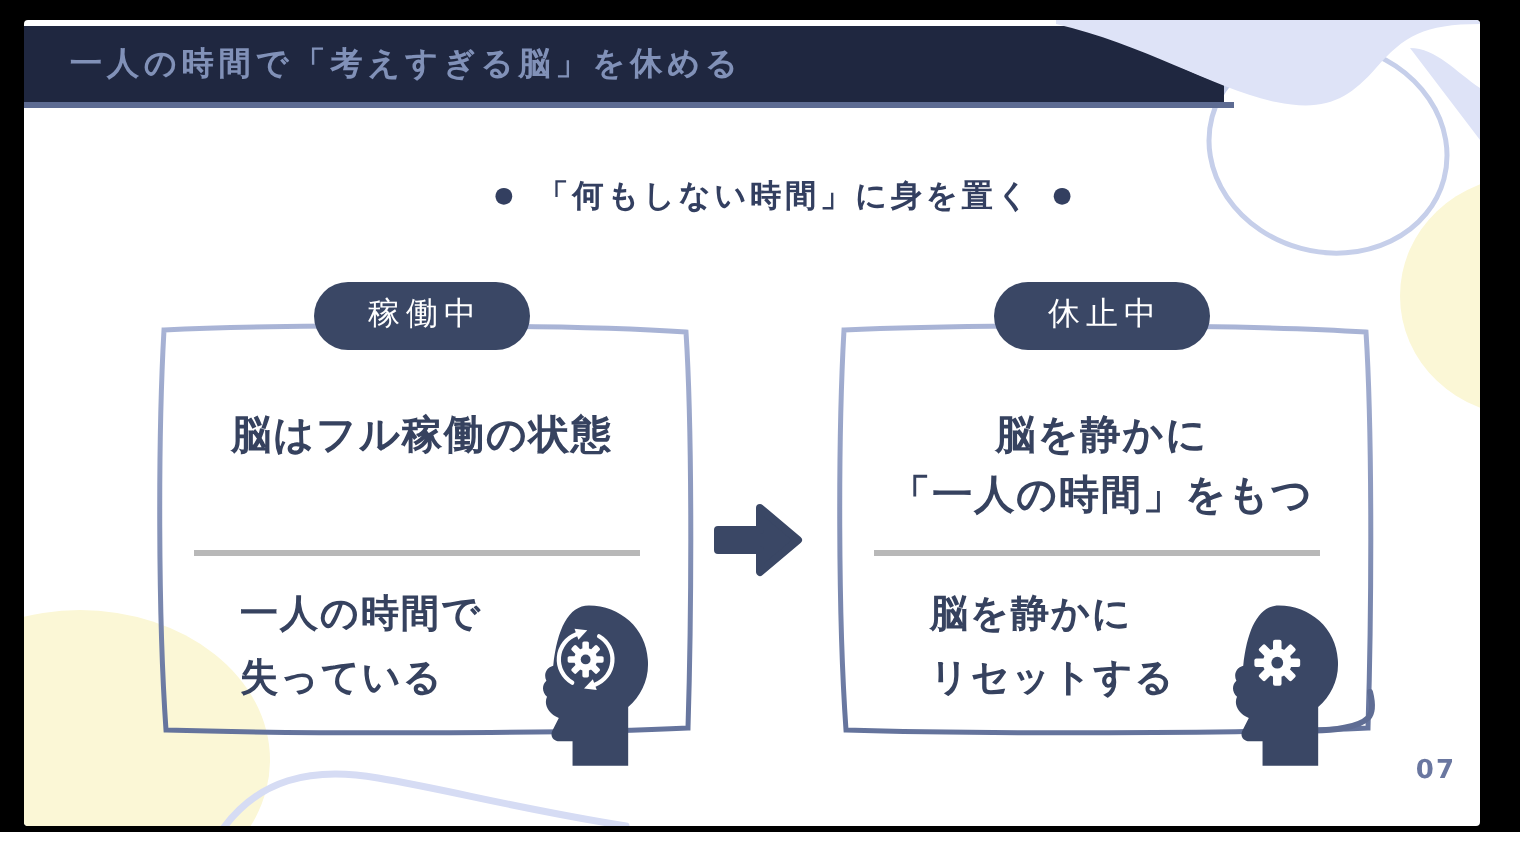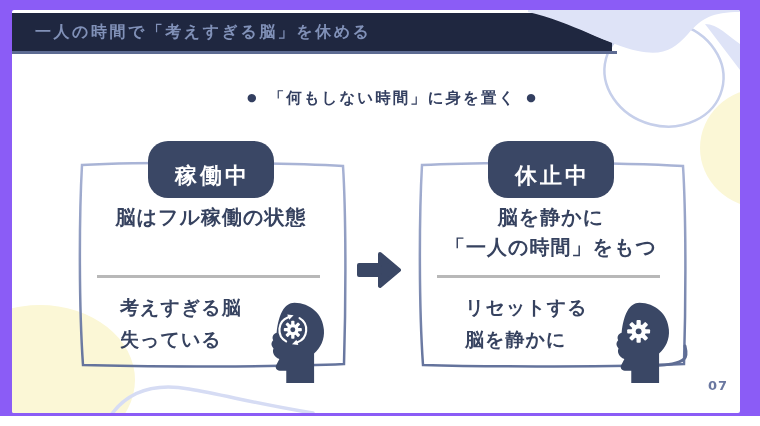--- a/index.html
+++ b/index.html
@@ -1,19 +1,19 @@
 <!DOCTYPE html>
 <html><head>
 <meta charset="utf-8">
 <style>
   * { margin:0; padding:0; box-sizing:border-box; }
   html,body { width:760px; height:426px; }
   .page {
     position:relative; width:760px; height:416px;
-    background:#8b5cf6; overflow:hidden;
+    background:#000000; overflow:hidden;
     font-family:"DejaVu Serif","Liberation Serif",serif;
   }
   .slide {
     position:absolute; left:12px; top:10px; width:728px; height:403px;
     background:#ffffff; overflow:hidden; border-radius:2px;
   }
   
   .circle-outline { position:absolute; left:586px; top:2px; width:136px; height:128px; }
   .blob { position:absolute; background:#fbf7d6; border-radius:50%; }
   .blob-right { left:688px; top:78px; width:126px; height:120px; }
@@ -38,22 +38,22 @@
     color:#333f60; font-size:15.5px; font-weight:bold; letter-spacing:2px;padding-left:33px;
   }
   .subtitle .dot { font-size:11px; position:relative; top:-2px; padding:0 10px; }
   
   .card { position:absolute; top:148px; width:278px; height:212px; }
   .card-left { left:60px; }
   .card-right { left:400px; }
   .card-border { position:absolute; left:0; top:0; width:100%; height:100%; }
   .badge {
     position:absolute; top:-17px; left:50%; transform:translateX(-50%);
-    background:#3a4765; color:#ffffff; font-size:22px; font-weight:bold;
-    letter-spacing:3px; padding:20px 24px 7px 27px; border-radius:20px; white-space:nowrap;
+    background:#3a4765; color:#ffffff; font-size:16px; font-weight:normal;
+    letter-spacing:3px; padding:6px 24px 7px 27px; border-radius:20px; white-space:nowrap;
   }
   .heading {
     position:absolute; top:44px; left:0; width:100%; text-align:center;
     color:#36425f; font-size:20px; font-weight:bold; line-height:30px; letter-spacing:1px;
   }
   .divider { position:absolute; top:117px; left:25px; width:223px; height:3px; background:#b8b8b8; }
   .note {
     position:absolute; top:133px; color:#36425f; font-size:19px; font-weight:bold;
     line-height:32px; letter-spacing:1px;
   }
@@ -112,21 +112,21 @@
     <div class="card card-left">
       <svg class="card-border" viewBox="0 0 278 212" preserveAspectRatio="none">
         <path d="M10 7 C70 4 210 4 271 8 C274 55 274 140 272 206 C210 209 75 209 11 207 C7 150 7 60 10 7 Z" fill="none" stroke="url(#bstroke)" stroke-width="2.5" stroke-linecap="round"></path>
       </svg>
       <div class="badge">稼働中</div>
       <div class="heading">
         <div>脳はフル稼働の状態</div>
       </div>
       <div class="divider"></div>
       <div class="note">
-        <div>考えすぎる脳</div>
+        <div>一人の時間で</div>
         <div>失っている</div>
       </div>
       <svg class="head-icon" viewBox="0 0 88 100">
         <path d="M47 2 C66 2 82 16 83 35 C84 47 79 57 71 64 L71 100 L37 100 L37 85 L29 85 C25 85 23 81.5 24.8 78.2 L28.6 70.8 C22 67.8 19.3 62.3 21.4 57.8 C18.4 55 18 50.8 21 48 C19.2 44.3 20.8 40 25.2 38.8 C27.6 16.5 34.5 2 47 2 Z" fill="#3a4765"></path>
         <g transform="translate(45,35)">
           <g fill="#ffffff">
             <rect x="-2" y="-11" width="4" height="6.5" rx="1"></rect>
             <rect x="-2" y="-11" width="4" height="6.5" rx="1" transform="rotate(45)"></rect>
             <rect x="-2" y="-11" width="4" height="6.5" rx="1" transform="rotate(90)"></rect>
             <rect x="-2" y="-11" width="4" height="6.5" rx="1" transform="rotate(135)"></rect>
@@ -156,22 +156,22 @@
         <path d="M10 7 C70 4 210 4 271 8 C274 55 274 140 272 206 C210 209 75 209 11 207 C7 150 7 60 10 7 Z" fill="none" stroke="url(#bstroke)" stroke-width="2.5" stroke-linecap="round"></path>
         <path d="M238 207 C256 208 268 205 272 201 C275 198 274 192 273 188" fill="none" stroke="#5f6d94" stroke-width="3" stroke-linecap="round"></path>
       </svg>
       <div class="badge">休止中</div>
       <div class="heading">
         <div>脳を静かに</div>
         <div>「一人の時間」をもつ</div>
       </div>
       <div class="divider"></div>
       <div class="note">
+        <div>脳を静かに</div>
         <div>リセットする</div>
-        <div>脳を静かに</div>
       </div>
       <svg class="head-icon" viewBox="0 0 88 100">
         <path d="M47 2 C66 2 82 16 83 35 C84 47 79 57 71 64 L71 100 L37 100 L37 85 L29 85 C25 85 23 81.5 24.8 78.2 L28.6 70.8 C22 67.8 19.3 62.3 21.4 57.8 C18.4 55 18 50.8 21 48 C19.2 44.3 20.8 40 25.2 38.8 C27.6 16.5 34.5 2 47 2 Z" fill="#3a4765"></path>
         <g transform="translate(46,37)">
           <g fill="#ffffff">
             <rect x="-2.6" y="-14" width="5.2" height="8" rx="1.2"></rect>
             <rect x="-2.6" y="-14" width="5.2" height="8" rx="1.2" transform="rotate(45)"></rect>
             <rect x="-2.6" y="-14" width="5.2" height="8" rx="1.2" transform="rotate(90)"></rect>
             <rect x="-2.6" y="-14" width="5.2" height="8" rx="1.2" transform="rotate(135)"></rect>
             <rect x="-2.6" y="-14" width="5.2" height="8" rx="1.2" transform="rotate(180)"></rect>

